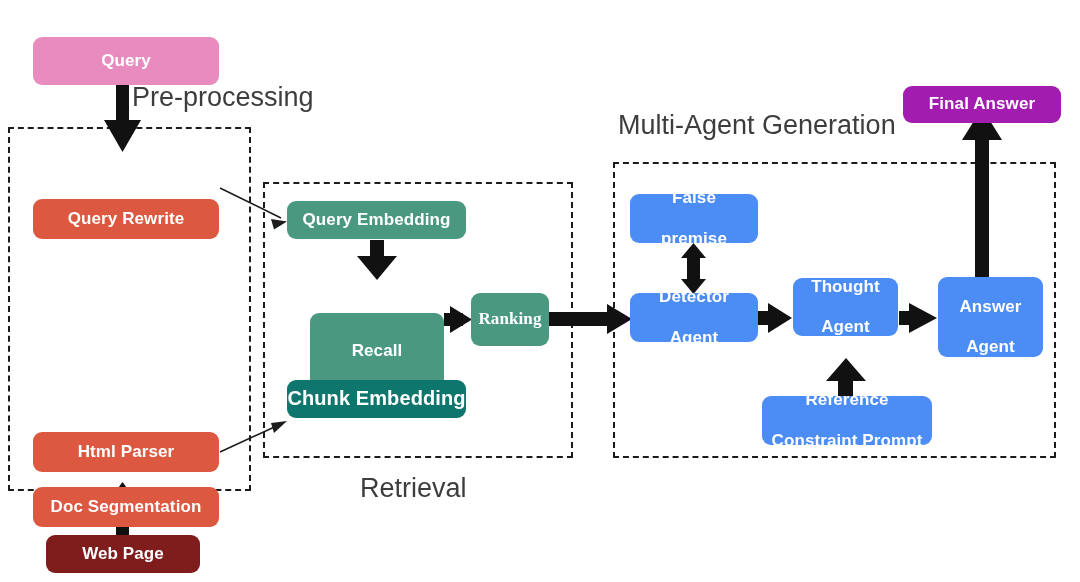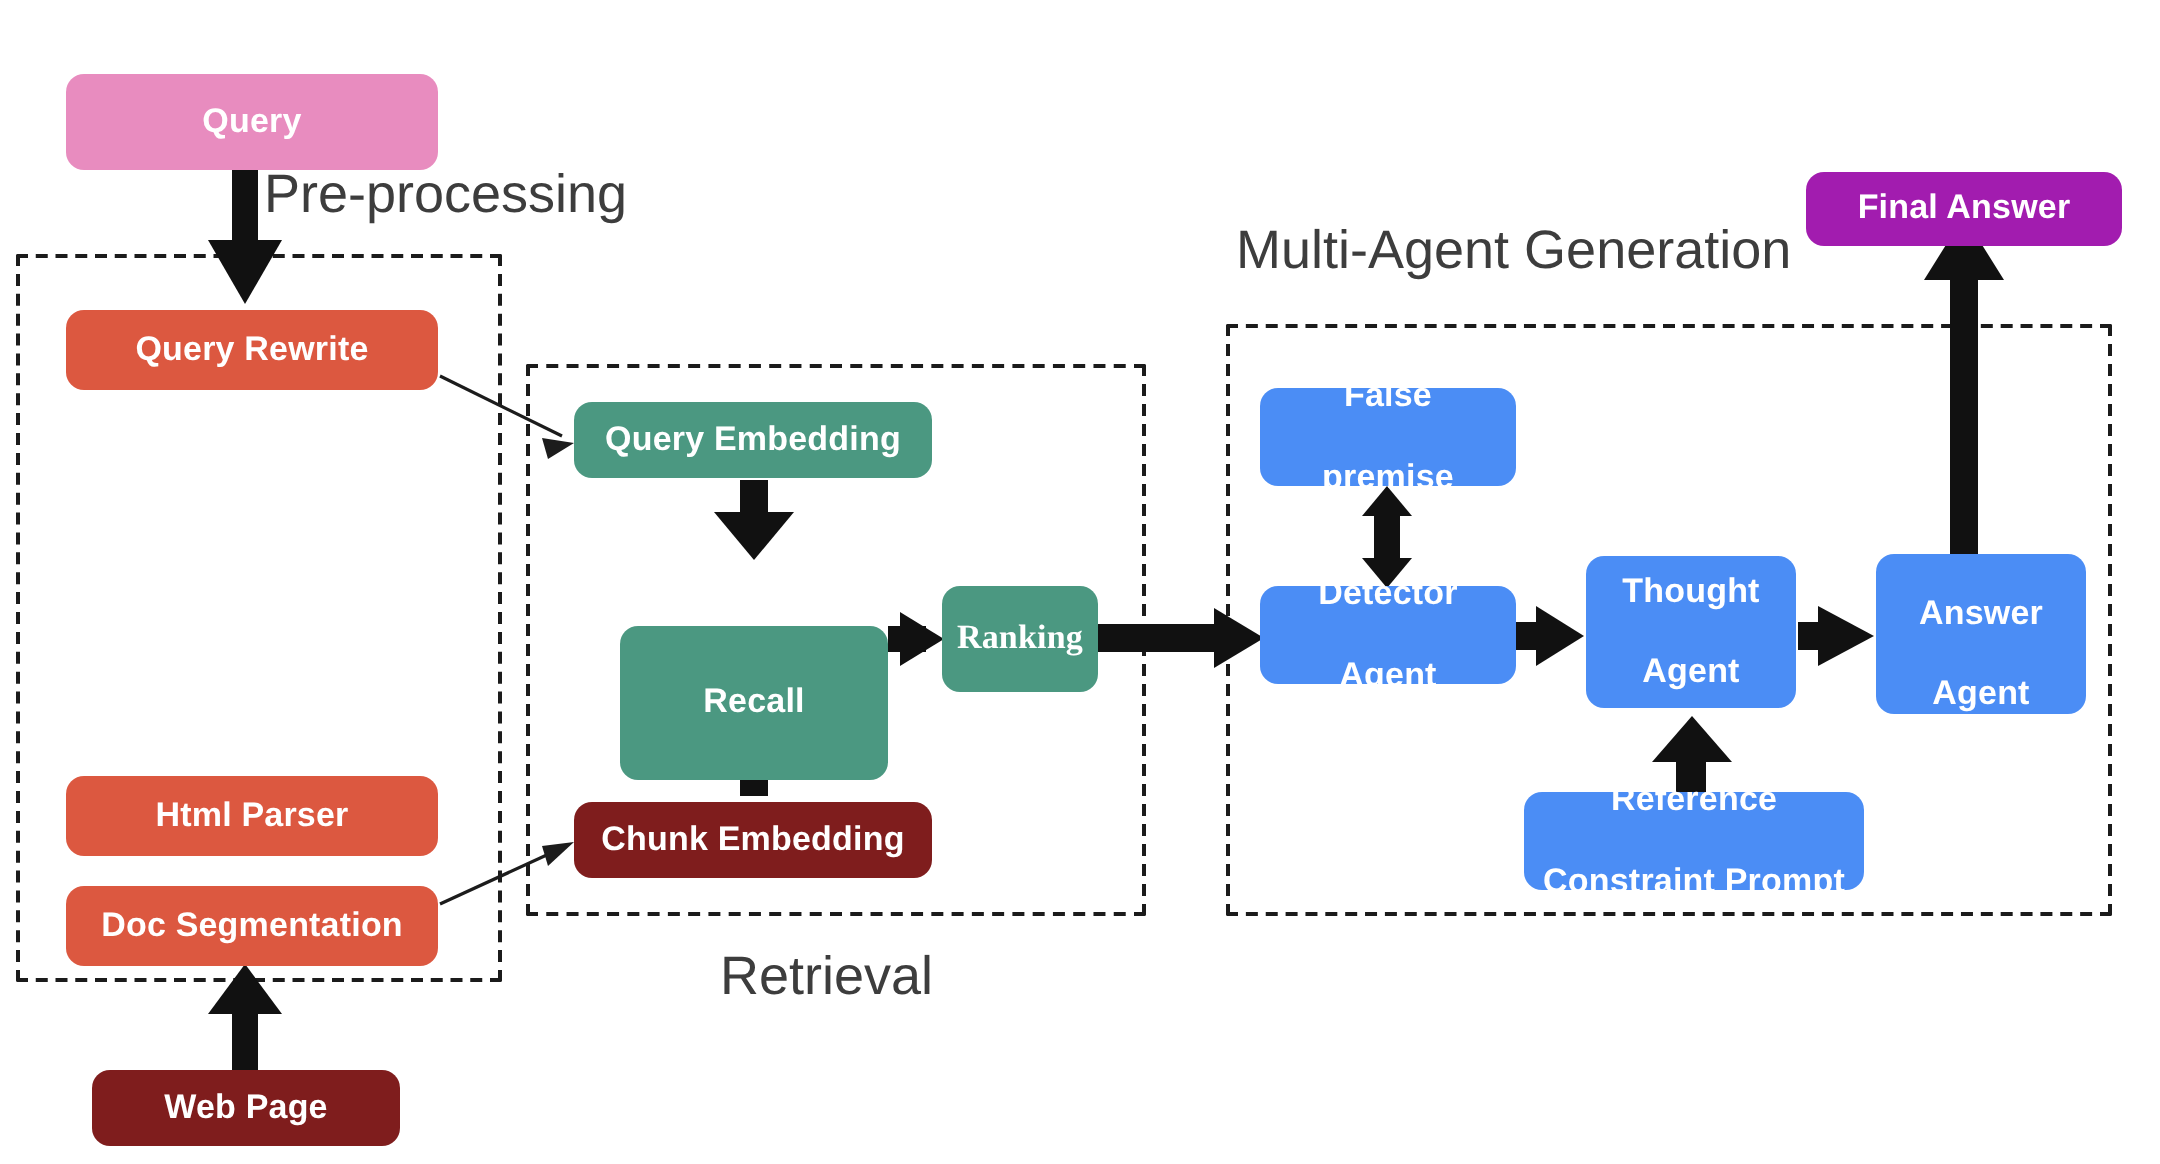--- a/index.html
+++ b/index.html
@@ -25,21 +25,21 @@
     justify-content: center;
     text-align: center;
     color: #ffffff;
     font-weight: bold;
     line-height: 1.18;
     border-radius: 9px;
     letter-spacing: 0.1px;
     -webkit-font-smoothing: antialiased;
   }
   .node.pink   { background: #e88cbf; }
-  .node.orange { background: #dc5840; }
+  .node.orange { background: #dc5840; margin-top: 44px; }
   .node.green  { background: #4b9881; }
   .node.blue   { background: #4b8df5; }
 
   
   .group-frame {
     position: absolute;
     box-sizing: border-box;
     border: 2.5px dashed #1b1b1b;
     background: transparent;
     border-radius: 1px;
@@ -164,34 +164,34 @@
     </div>
   <div class="node green" id="node-5" style="left: 287px; top: 201px; width: 179px; height: 38px; font-size: 17px; background: rgb(75, 152, 129); flex-direction: column;">
       <span>Query Embedding</span>
     </div>
   <div class="node green" id="node-6" style="left: 310px; top: 281px; width: 134px; height: 77px; font-size: 17px; background: rgb(75, 152, 129); flex-direction: column; margin-top: 32px;">
       <span>Recall</span>
     </div>
   <div class="node green" id="node-7" style="left: 471px; top: 293px; width: 78px; height: 53px; font-size: 17px; background: rgb(75, 152, 129); flex-direction: column; font-family: Liberation Serif, serif;">
       <span>Ranking</span>
     </div>
-  <div class="node green" id="node-8" style="left: 287px; top: 401px; width: 179px; height: 38px; font-size: 17px; background: #7f1d1d; flex-direction: column;">
+  <div class="node green" id="node-8" style="left: 287px; top: 380px; width: 179px; height: 38px; font-size: 20px; background: #0f766e; flex-direction: column;">
       <span>Chunk Embedding</span>
     </div>
   <div class="node blue" id="node-9" style="left: 630px; top: 194px; width: 128px; height: 49px; font-size: 17px; background: rgb(75, 141, 245); flex-direction: column;">
       <span>False</span>
       <br>
       <span>premise</span>
     </div>
   <div class="node blue" id="node-10" style="left: 630px; top: 293px; width: 128px; height: 49px; font-size: 17px; background: rgb(75, 141, 245); flex-direction: column;">
       <span>Detector</span>
       <br>
       <span>Agent</span>
     </div>
-  <div class="node blue" id="node-11" style="left: 793px; top: 278px; width: 105px; height: 76px; font-size: 17px; background: rgb(75, 141, 245); flex-direction: column;">
+  <div class="node blue" id="node-11" style="left: 793px; top: 278px; width: 105px; height: 58px; font-size: 17px; background: rgb(75, 141, 245); flex-direction: column;">
       <span>Thought</span>
       <br>
       <span>Agent</span>
     </div>
   <div class="node blue" id="node-12" style="left: 938px; top: 277px; width: 105px; height: 80px; font-size: 17px; background: rgb(75, 141, 245); flex-direction: column; justify-content: flex-end;">
       <span>Answer</span>
       <br>
       <span>Agent</span>
     </div>
   <div class="node blue" id="node-13" style="left: 762px; top: 396px; width: 170px; height: 49px; font-size: 17px; background: rgb(75, 141, 245); flex-direction: column;">

